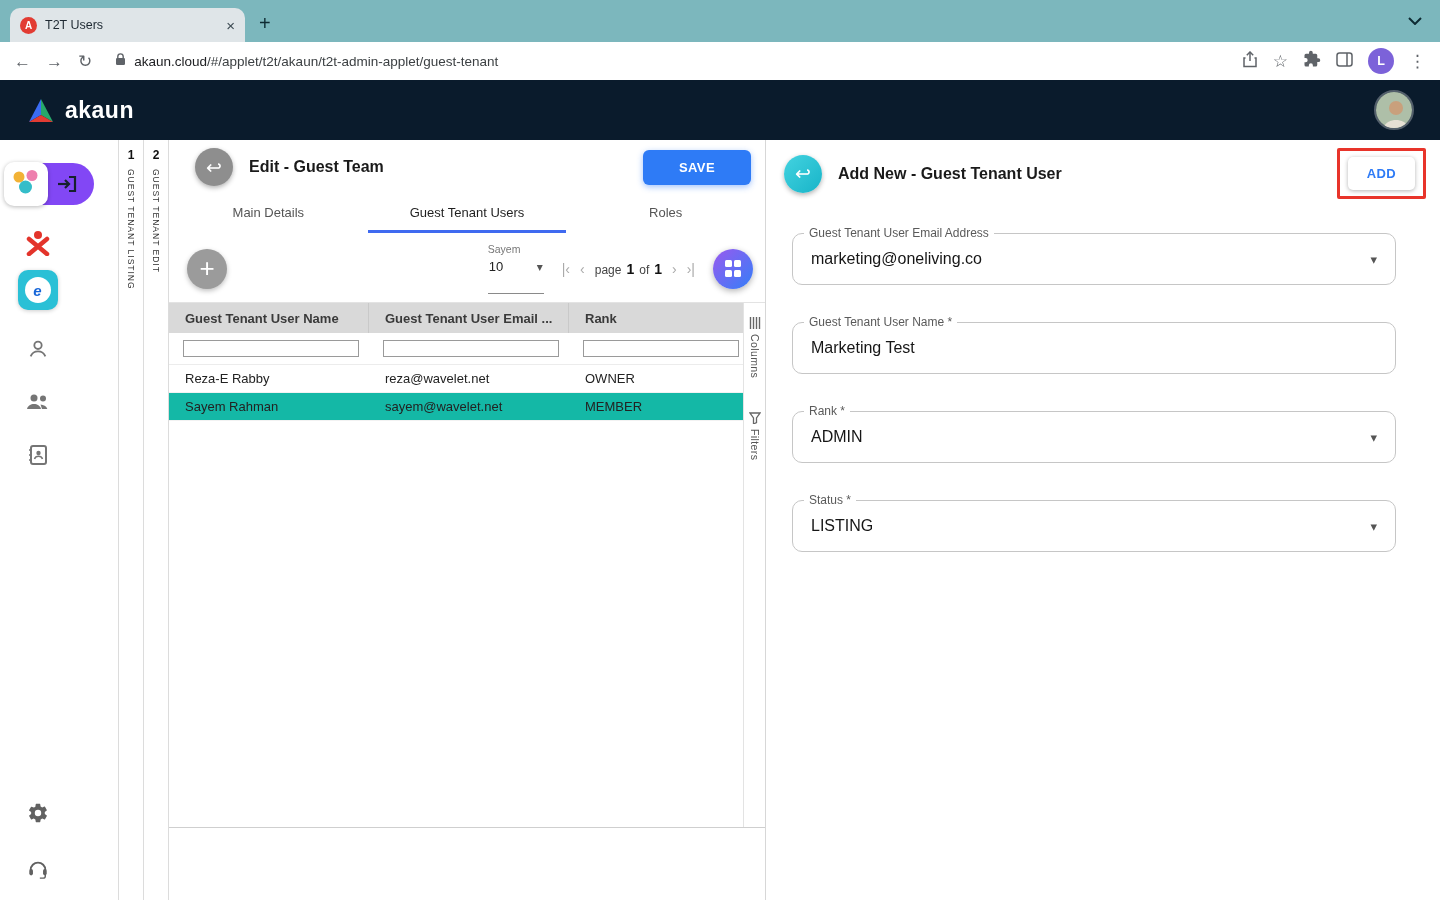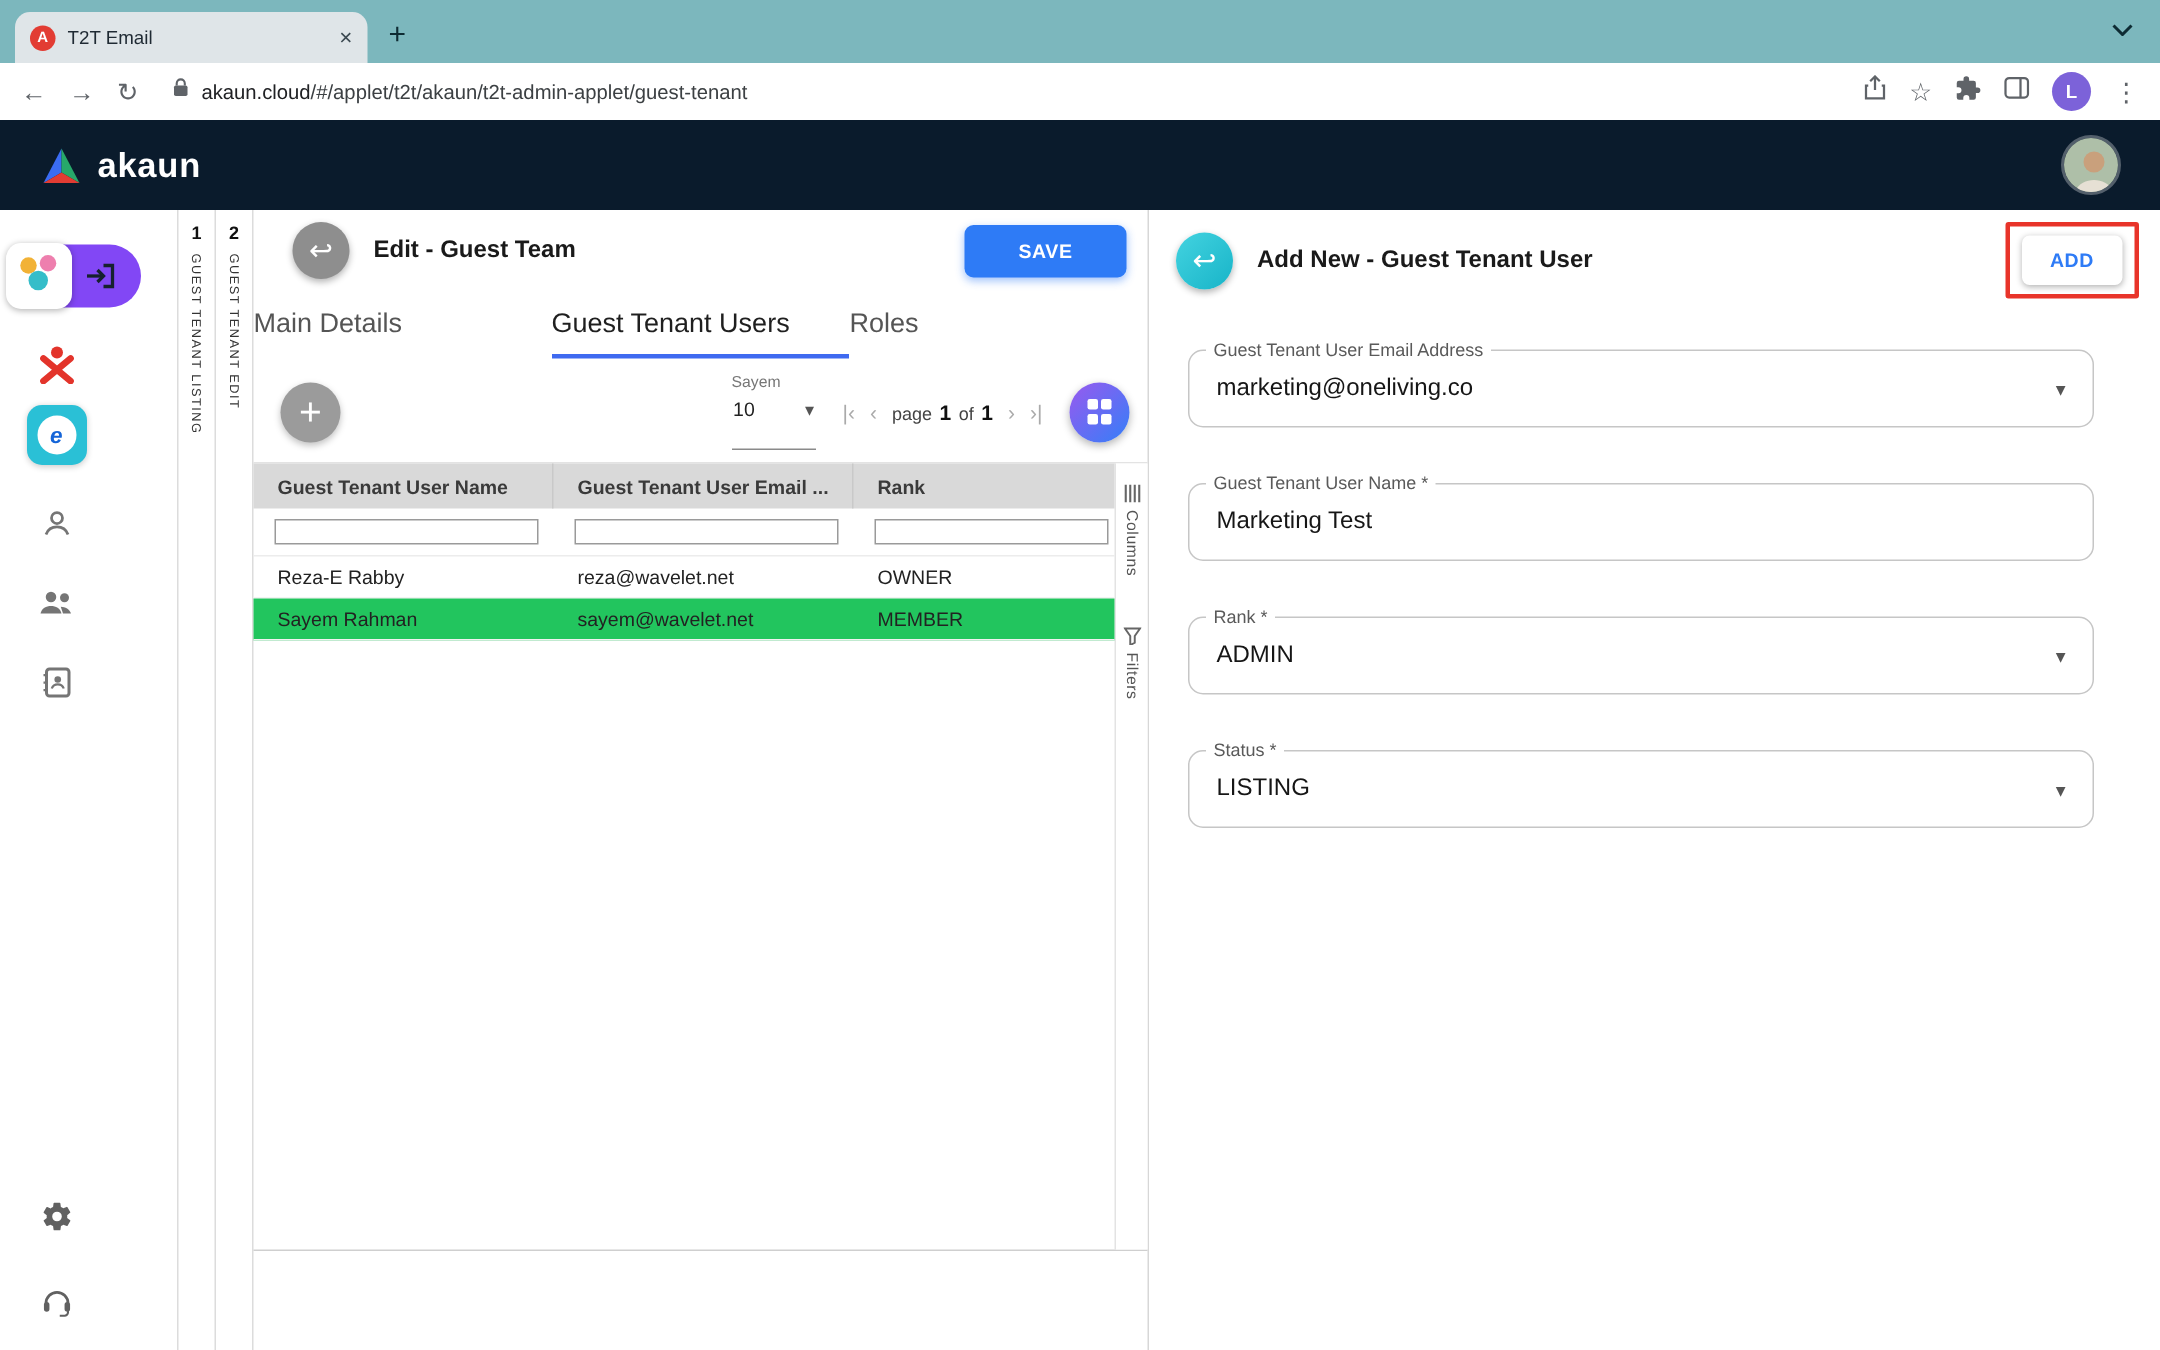--- a/index.html
+++ b/index.html
@@ -68,21 +68,21 @@
   .back-btn { width:38px; height:38px; border-radius:50%; display:flex; align-items:center;
     justify-content:center; color:#fff; font-size:19px; flex:none; }
   .back-gray { background:#8e8e8e; box-shadow:0 2px 5px rgba(0,0,0,.3); }
   .back-teal { background:linear-gradient(135deg,#43d3e0,#18b4c8); box-shadow:0 2px 5px rgba(0,0,0,.3); }
   .panel-title { margin-left:16px; font-size:16px; font-weight:600; color:#1a1a1a; }
   .save-btn { margin-left:auto; background:#2e7bf6; color:#fff; font-weight:700; font-size:13px;
     letter-spacing:.4px; padding:10px 36px; border:none; border-radius:6px;
     box-shadow:0 2px 6px rgba(46,123,246,.45); }
 
   .tabs-row { display:flex; margin-top:10px; }
-  .tab-item { flex:1; font-size:18px; color:#555; padding:9px 0 10px; }
+  .tab-item { flex:1; text-align:center; font-size:13px; color:#555; padding:9px 0 10px; }
   .tab-item.active { color:#1f1f1f; border-bottom:3px solid #3f6af0; }
 
   .toolbar { display:flex; align-items:center; padding:10px 12px 8px 18px; gap:14px; }
   .add-row-btn { width:40px; height:40px; border-radius:50%; background:#9b9b9b; color:#fff;
     font-size:26px; display:flex; align-items:center; justify-content:center;
     box-shadow:0 2px 5px rgba(0,0,0,.25); }
   .toolbar-spacer { flex:1; }
   .rows-group { display:flex; flex-direction:column; width:56px; font-size:10.5px; color:#777; }
   .rows-select { display:flex; align-items:center; justify-content:space-between;
     border-bottom:1px solid #8a8a8a; font-size:13px; color:#222; padding:2px 1px 19px; margin-top:2px; }
@@ -104,21 +104,21 @@
   .th { font-size:13px; color:#3a3a3a; font-weight:600; padding-left:16px; display:flex;
     align-items:center; border-right:1px solid #c9c9c9; }
   .th:last-child { border-right:none; }
   .c1 { width:200px; } .c2 { width:200px; } .c3 { flex:1; }
   .filter-row { display:flex; align-items:center; height:32px; border-bottom:1px solid #ececec; flex:none; }
   .filter-cell { padding-left:14px; display:flex; align-items:center; }
   .filter-input { width:176px; height:17px; border:1px solid #9a9a9a; background:#fff; }
   .filter-input.small { width:156px; }
   .trow { display:flex; align-items:center; height:28px; font-size:13px; color:#222;
     border-bottom:1px solid #f2f2f2; flex:none; }
-  .trow.alt { background:#22c55e; }
+  .trow.alt { background:#14b8a6; }
   .td { padding-left:16px; white-space:nowrap; overflow:hidden; }
 
   .side-strip { width:21px; flex:none; display:flex; flex-direction:column; align-items:center;
     padding-top:14px; gap:34px; background:#fff; }
   .tool { display:flex; flex-direction:column; align-items:center; gap:5px; }
   .tool-label { writing-mode:vertical-rl; font-size:10.5px; color:#555; letter-spacing:.4px; }
 
   
   .add-panel { flex:1; display:flex; flex-direction:column; }
   .add-head { display:flex; align-items:center; padding:8px 12px 0 18px; }
@@ -133,21 +133,21 @@
     font-size:12px; color:#5a5a5a; white-space:nowrap; }
   .field-value { font-size:16px; color:#161616; }
   .dd-caret { margin-left:auto; color:#555; font-size:13px; }
 </style>
 </head>
 <body>
 
 <div class="tab-strip">
   <div class="chrome-tab">
     <span class="favicon">A</span>
-    <span class="tab-title">T2T Email</span>
+    <span class="tab-title">T2T Users</span>
     <span class="tab-close">×</span>
   </div>
   <span class="newtab-btn">+</span>
   <span class="strip-chevron">
     <svg width="14" height="8" viewBox="0 0 14 8">
         <path d="M1 1l6 6 6-6" fill="none" stroke="#0e2b33" stroke-width="2"></path>
       </svg>
   </span>
 </div>
 

